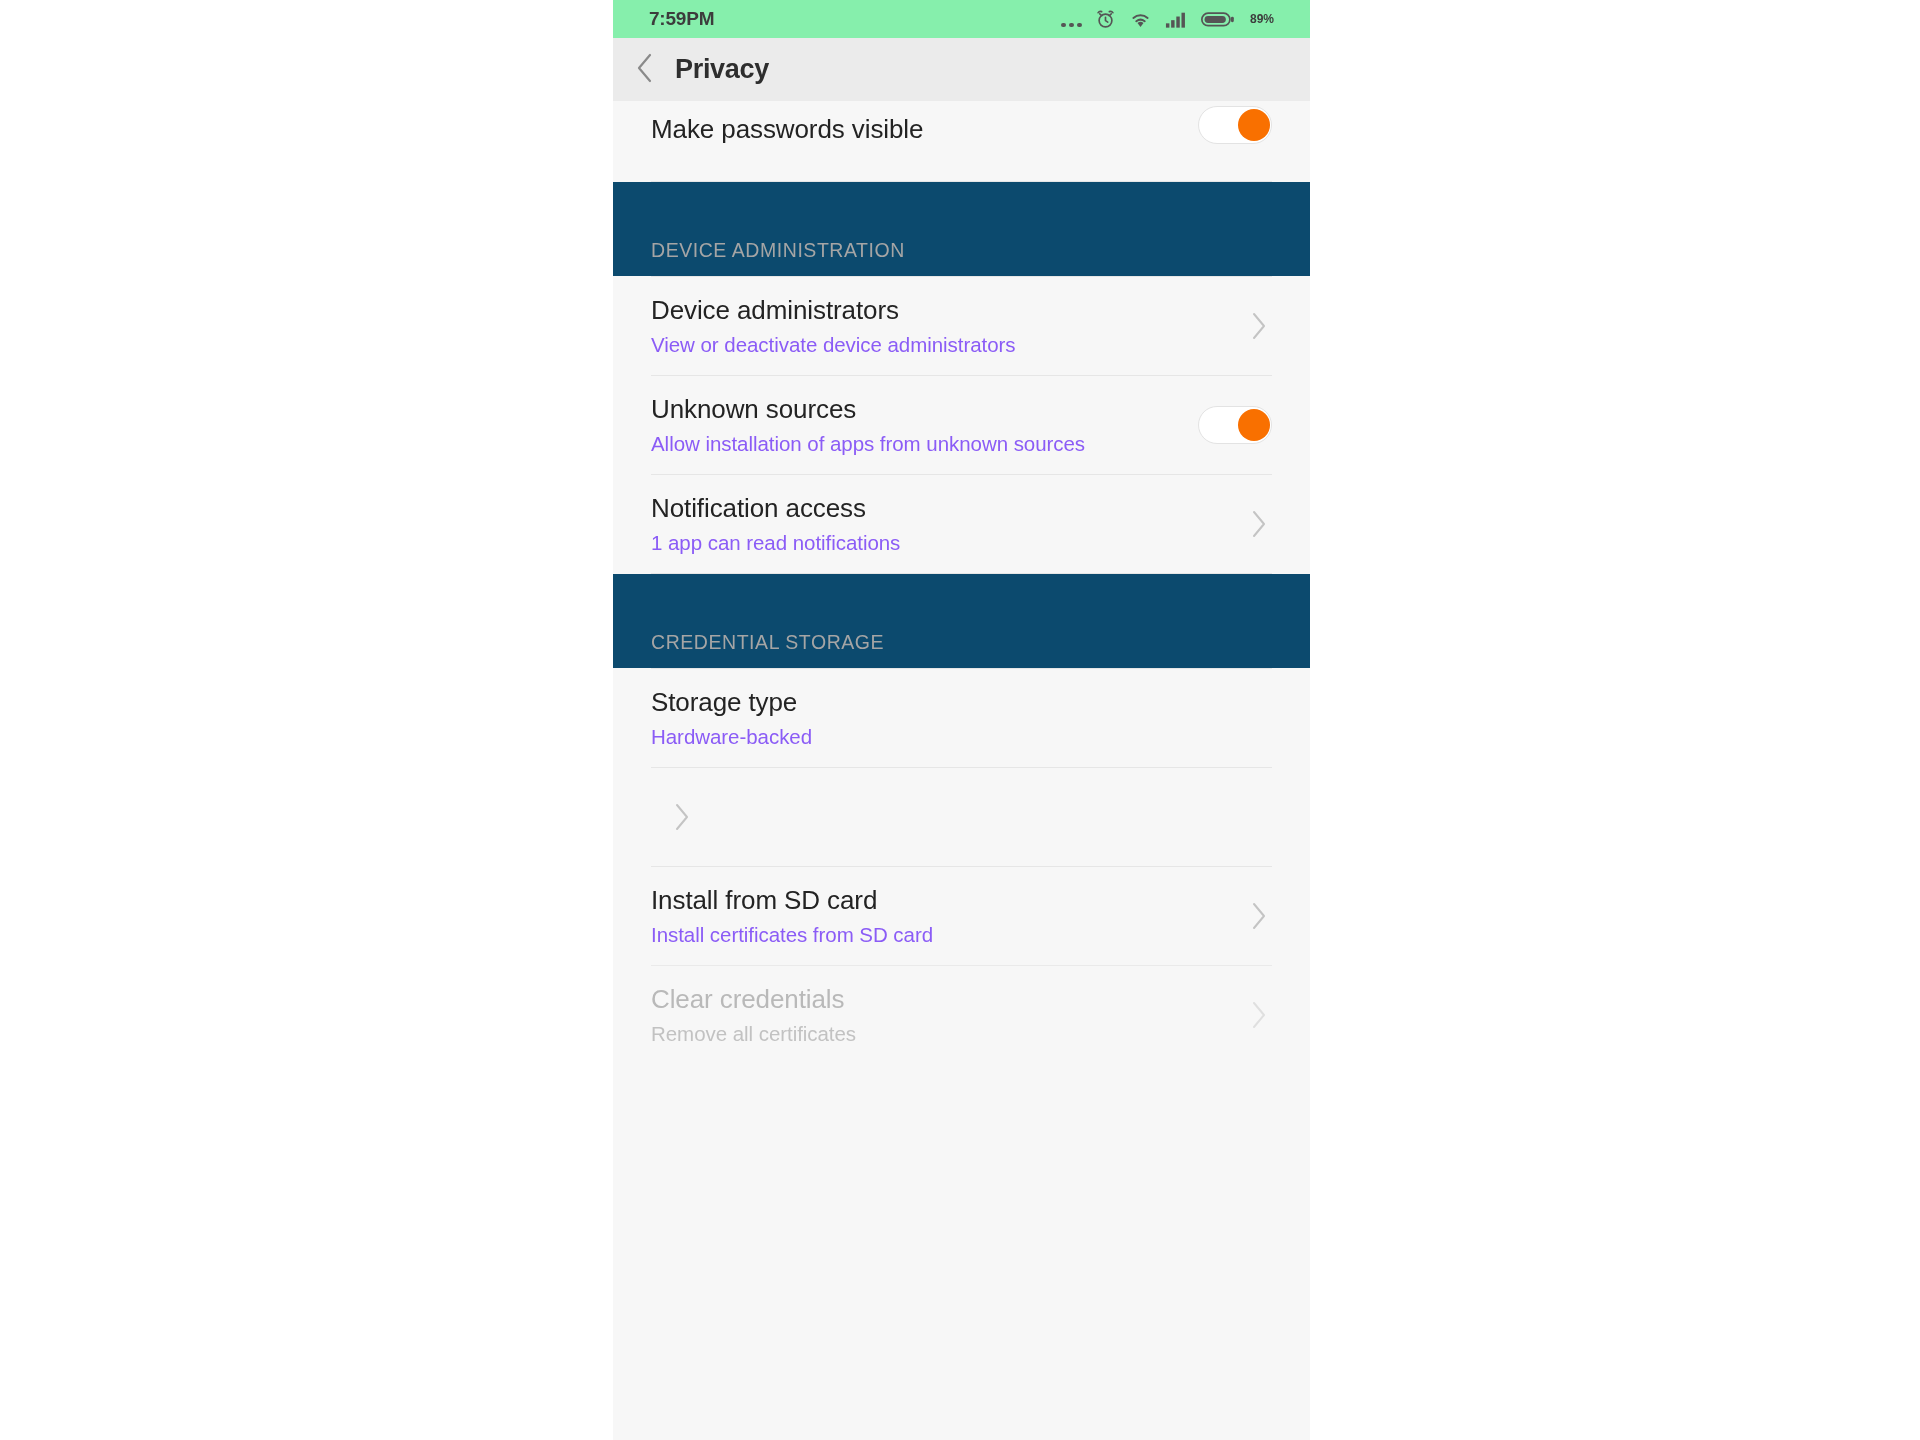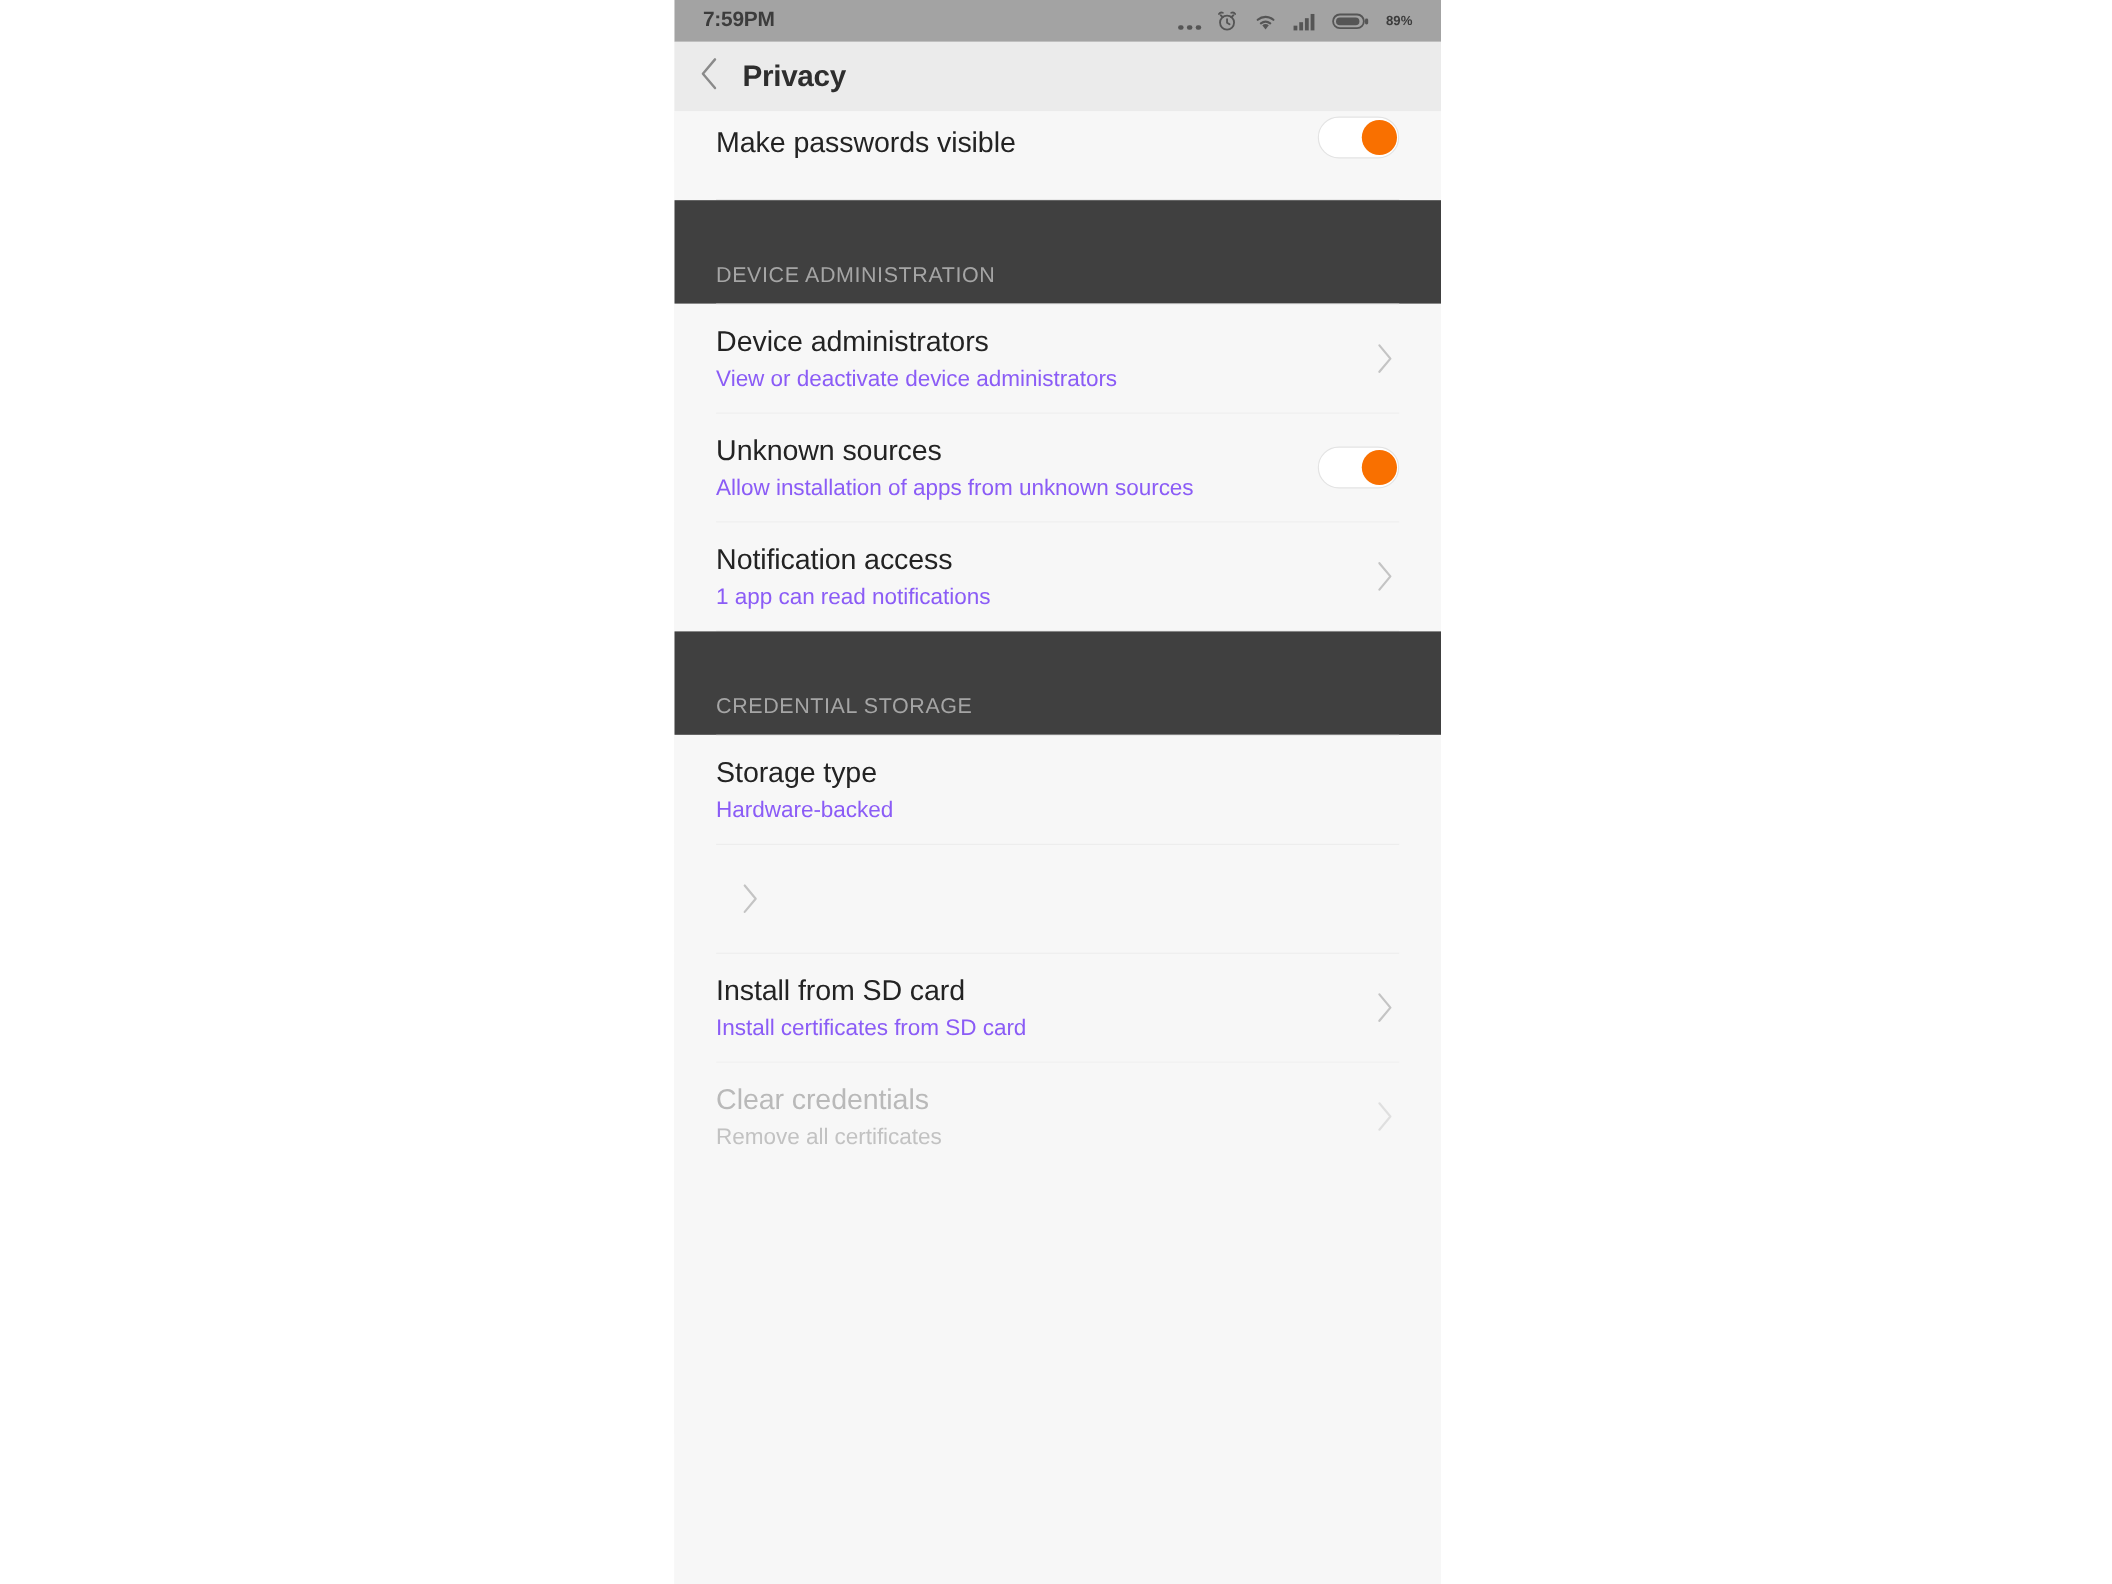--- a/index.html
+++ b/index.html
@@ -27,25 +27,25 @@
     width: 697px;
     height: 1440px;
     background: #f7f7f7;
     overflow: hidden;
   }
 
   
   .statusbar {
     position: relative;
     height: 38px;
-    background: #a3a3a3;
+    background: #86efac;
     display: flex;
     align-items: center;
     justify-content: space-between;
-    padding: 0 26px;
+    padding: 0 36px;
     box-sizing: border-box;
   }
   .status-time {
     font-size: 19px;
     font-weight: bold;
     color: #3c3c3c;
     letter-spacing: -0.2px;
   }
   .status-icons {
     display: flex;
@@ -158,21 +158,21 @@
   }
   .divider.soft { background: #eaeaea; }
 
   
   .section {
     height: 94px;
     display: flex;
     align-items: flex-end;
     padding: 0 38px 14px 38px;
     box-sizing: border-box;
-    background: #404040;
+    background: #0c4a6e;
   }
   .section-label {
     font-size: 19.5px;
     color: #a5a5a5;
     letter-spacing: 0.55px;
   }
 
   
   .chevron {
     flex: 0 0 auto;

